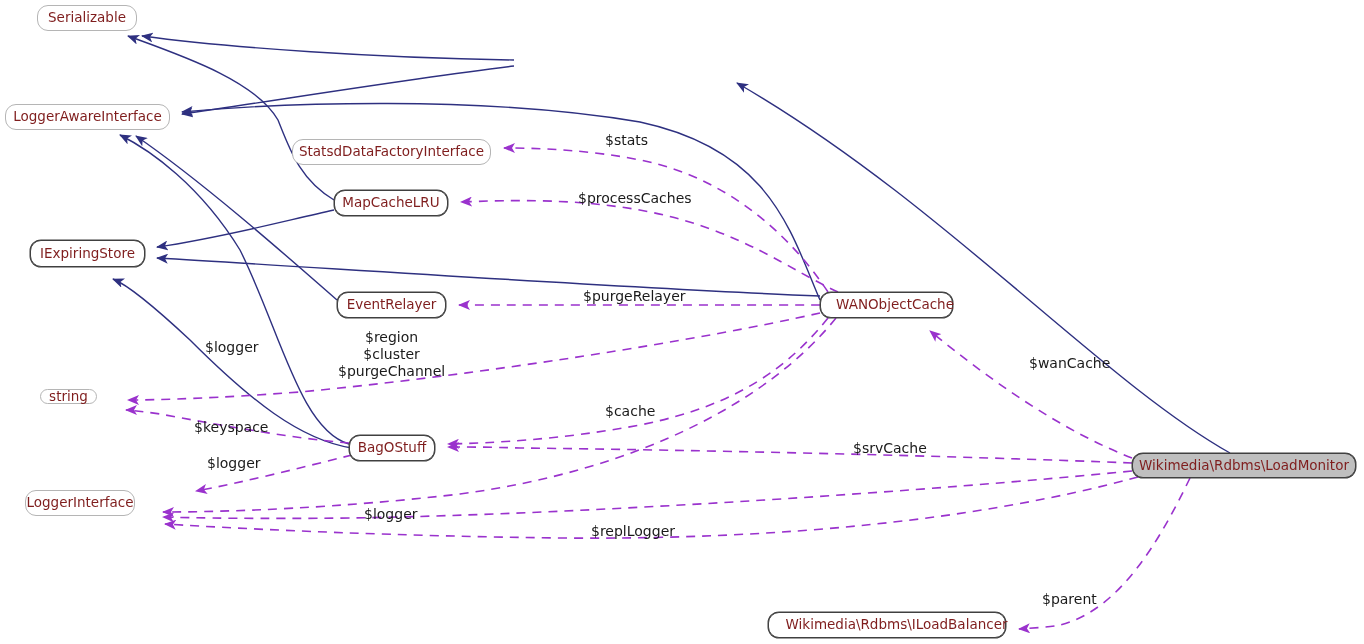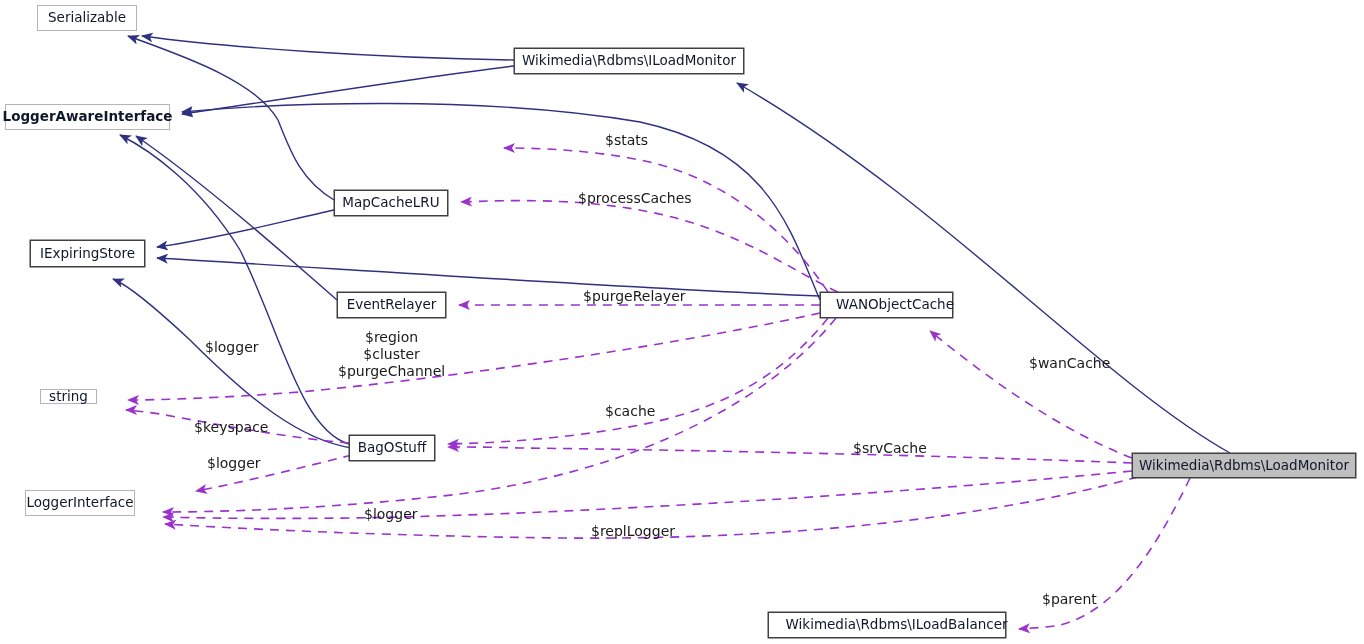--- a/index.html
+++ b/index.html
@@ -24,23 +24,24 @@
     height: 644px;
   }
   .node {
     position: absolute;
     box-sizing: border-box;
     display: flex;
     align-items: center;
     justify-content: center;
     white-space: nowrap;
     font-size: 13.5px;
-    color: #0f172a;
+    color: #7f1d1d;
     line-height: 1;
     background: #ffffff;
+    border-radius: 11px;
   }
   .node.iface {
     border: 1px solid #b5b5b5;
   }
   .node.cls {
     border: 1px solid #404040;
     box-shadow: 0 0 0 0.5px #404040;
   }
   .node.current {
     border: 1px solid #404040;
@@ -121,28 +122,28 @@
       <path d="M1138,477 C980,520 780,540 560,538 C400,536 260,530 165,524"></path>
 
       <path d="M1190,478 C1160,540 1120,610 1060,625 C1050,627 1035,628 1019,629"></path>
     </g>
   </svg>
 
   <div class="node iface" style="left:37px; top:5px; width:100px; height:26px;">
     <span>Serializable</span>
   </div>
 
-  <div class="node cls" style="left:514px; top:48px; width:230px; height:26px;">
-    <span>Wikimedia\Rdbms\ILoadMonitor</span>
-  </div>
 
-  <div class="node iface" style="left:5px; top:104px; width:165px; height:26px;font-weight:bold;">
+  <div class="node iface" style="left:5px; top:104px; width:165px; height:26px;">
     <span>LoggerAwareInterface</span>
   </div>
 
+  <div class="node iface" style="left:292px; top:139px; width:199px; height:26px;">
+    <span>StatsdDataFactoryInterface</span>
+  </div>
 
   <div class="node cls" style="left:334px; top:190px; width:114px; height:26px;">
     <span>MapCacheLRU</span>
   </div>
 
   <div class="node cls" style="left:30px; top:240px; width:115px; height:27px;">
     <span>IExpiringStore</span>
   </div>
 
   <div class="node cls" style="left:337px; top:292px; width:109px; height:26px;">

